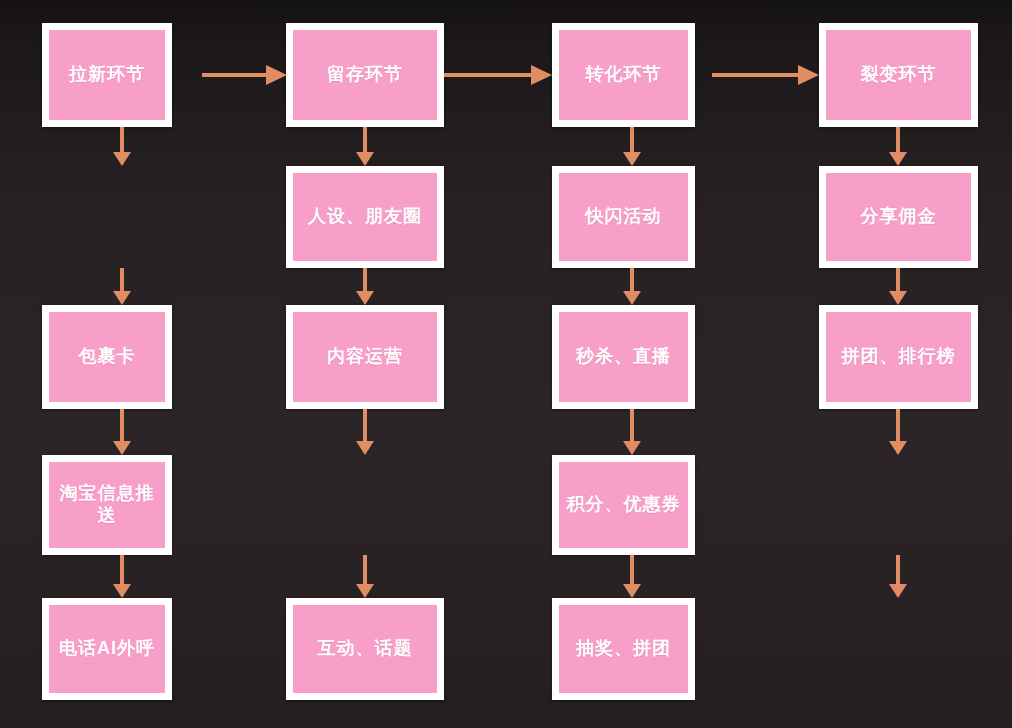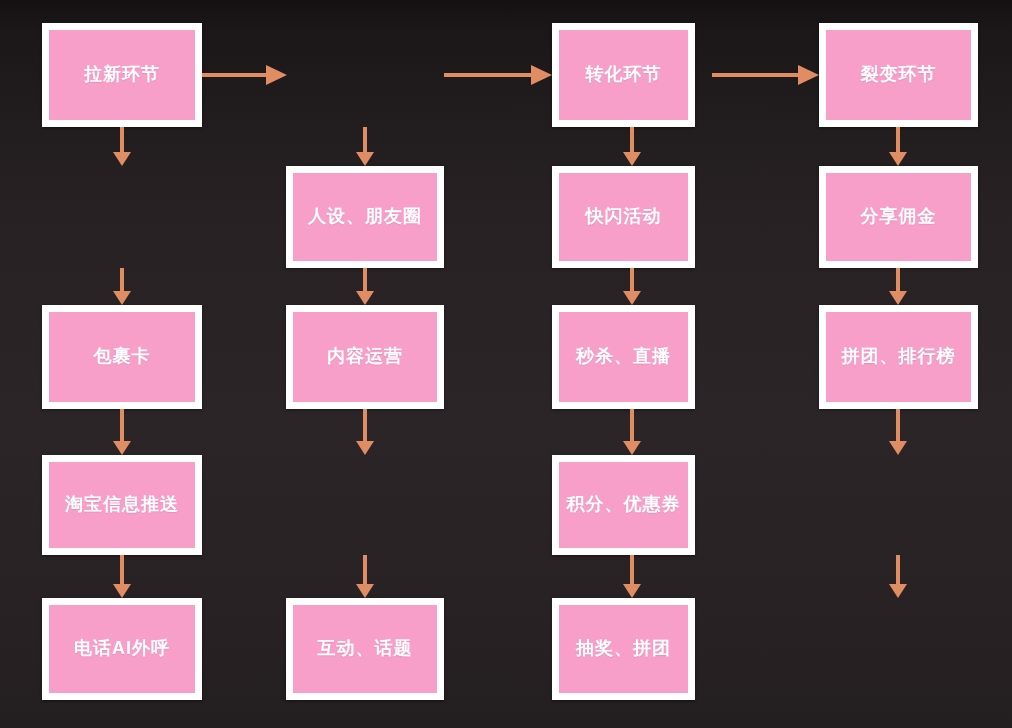--- a/index.html
+++ b/index.html
@@ -20,21 +20,21 @@
     display:flex;align-items:center;justify-content:center;
     box-shadow:0 1px 3px rgba(0,0,0,.45);
   }
   .node-label{
     color:#ffffff;font-weight:bold;font-size:18px;letter-spacing:1px;
     text-align:center;line-height:1.2;
     text-shadow:0 1px 1px rgba(0,0,0,.08);
     padding:0 4px;
   }
   
-  .c1{left:42px;width:160px}
+  .c1{left:42px;width:130px}
   .c2{left:286px;width:158px}
   .c3{left:552px;width:143px}
   .c4{left:819px;width:159px}
   
   .r1{top:23px;height:104px}
   .r2{top:166px;height:102px}
   .r3{top:305px;height:104px}
   .r4{top:455px;height:100px}
   .r5{top:598px;height:102px}
   
@@ -59,20 +59,23 @@
   <div class="node c1 r3">
     <span class="node-label">包裹卡</span>
   </div>
   <div class="node c1 r4">
     <span class="node-label">淘宝信息推送</span>
   </div>
   <div class="node c1 r5">
     <span class="node-label">电话AI外呼</span>
   </div>
 
+  <div class="node c2 r1">
+    <span class="node-label">留存环节</span>
+  </div>
   <div class="node c2 r2">
     <span class="node-label">人设、朋友圈</span>
   </div>
   <div class="node c2 r3">
     <span class="node-label">内容运营</span>
   </div>
   <div class="node c2 r5">
     <span class="node-label">互动、话题</span>
   </div>
 

